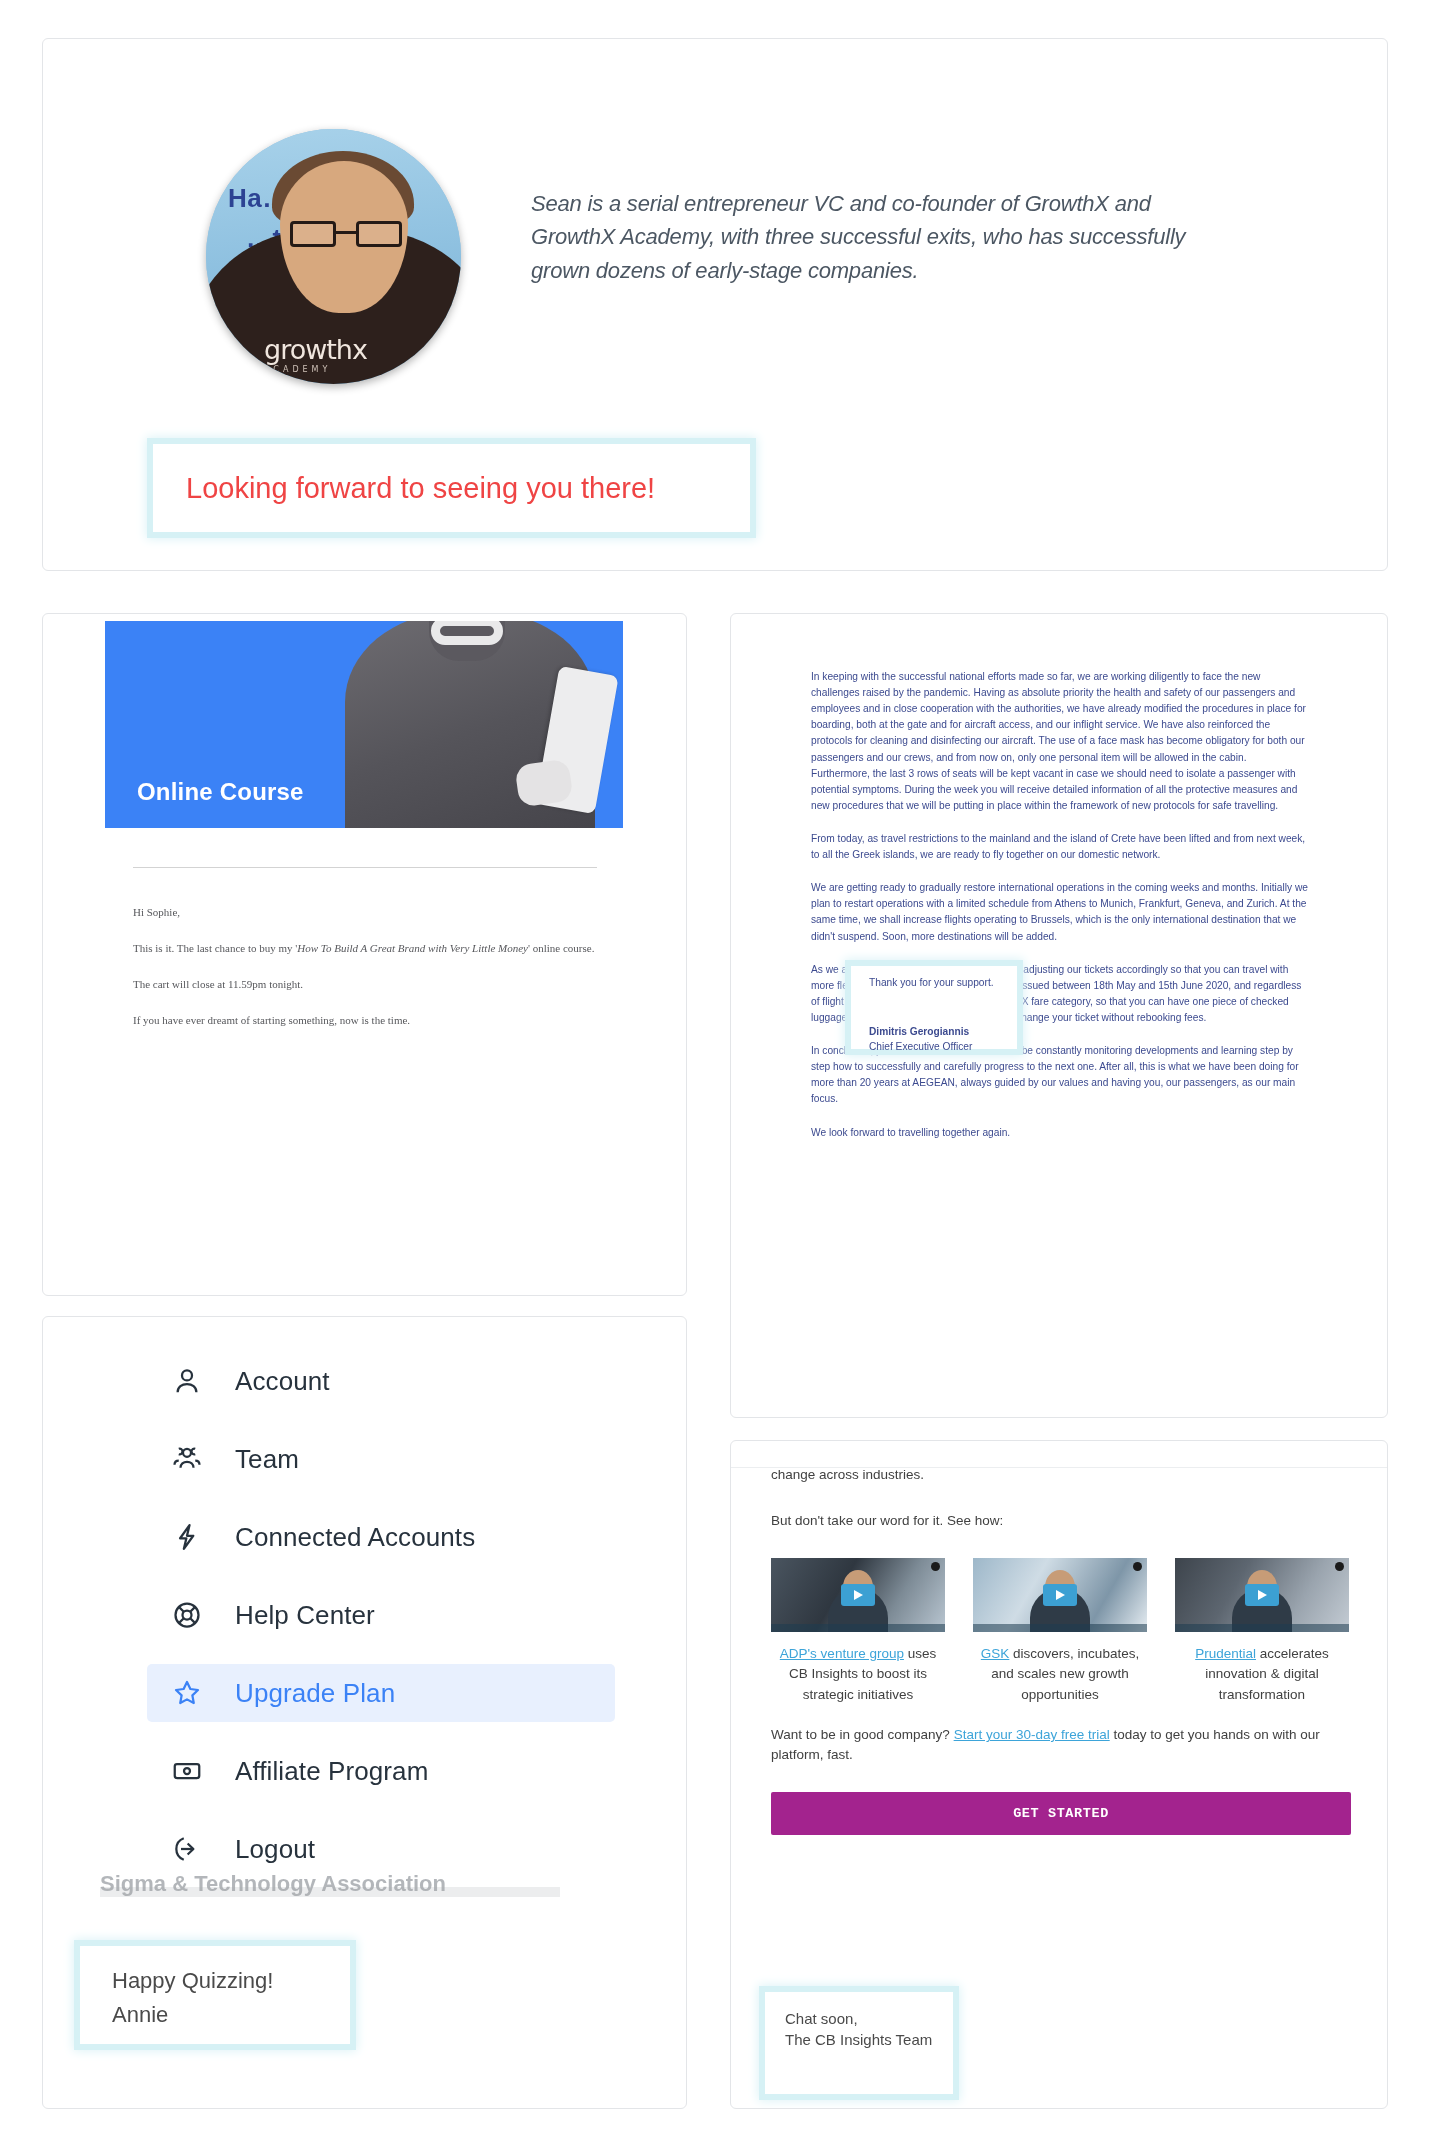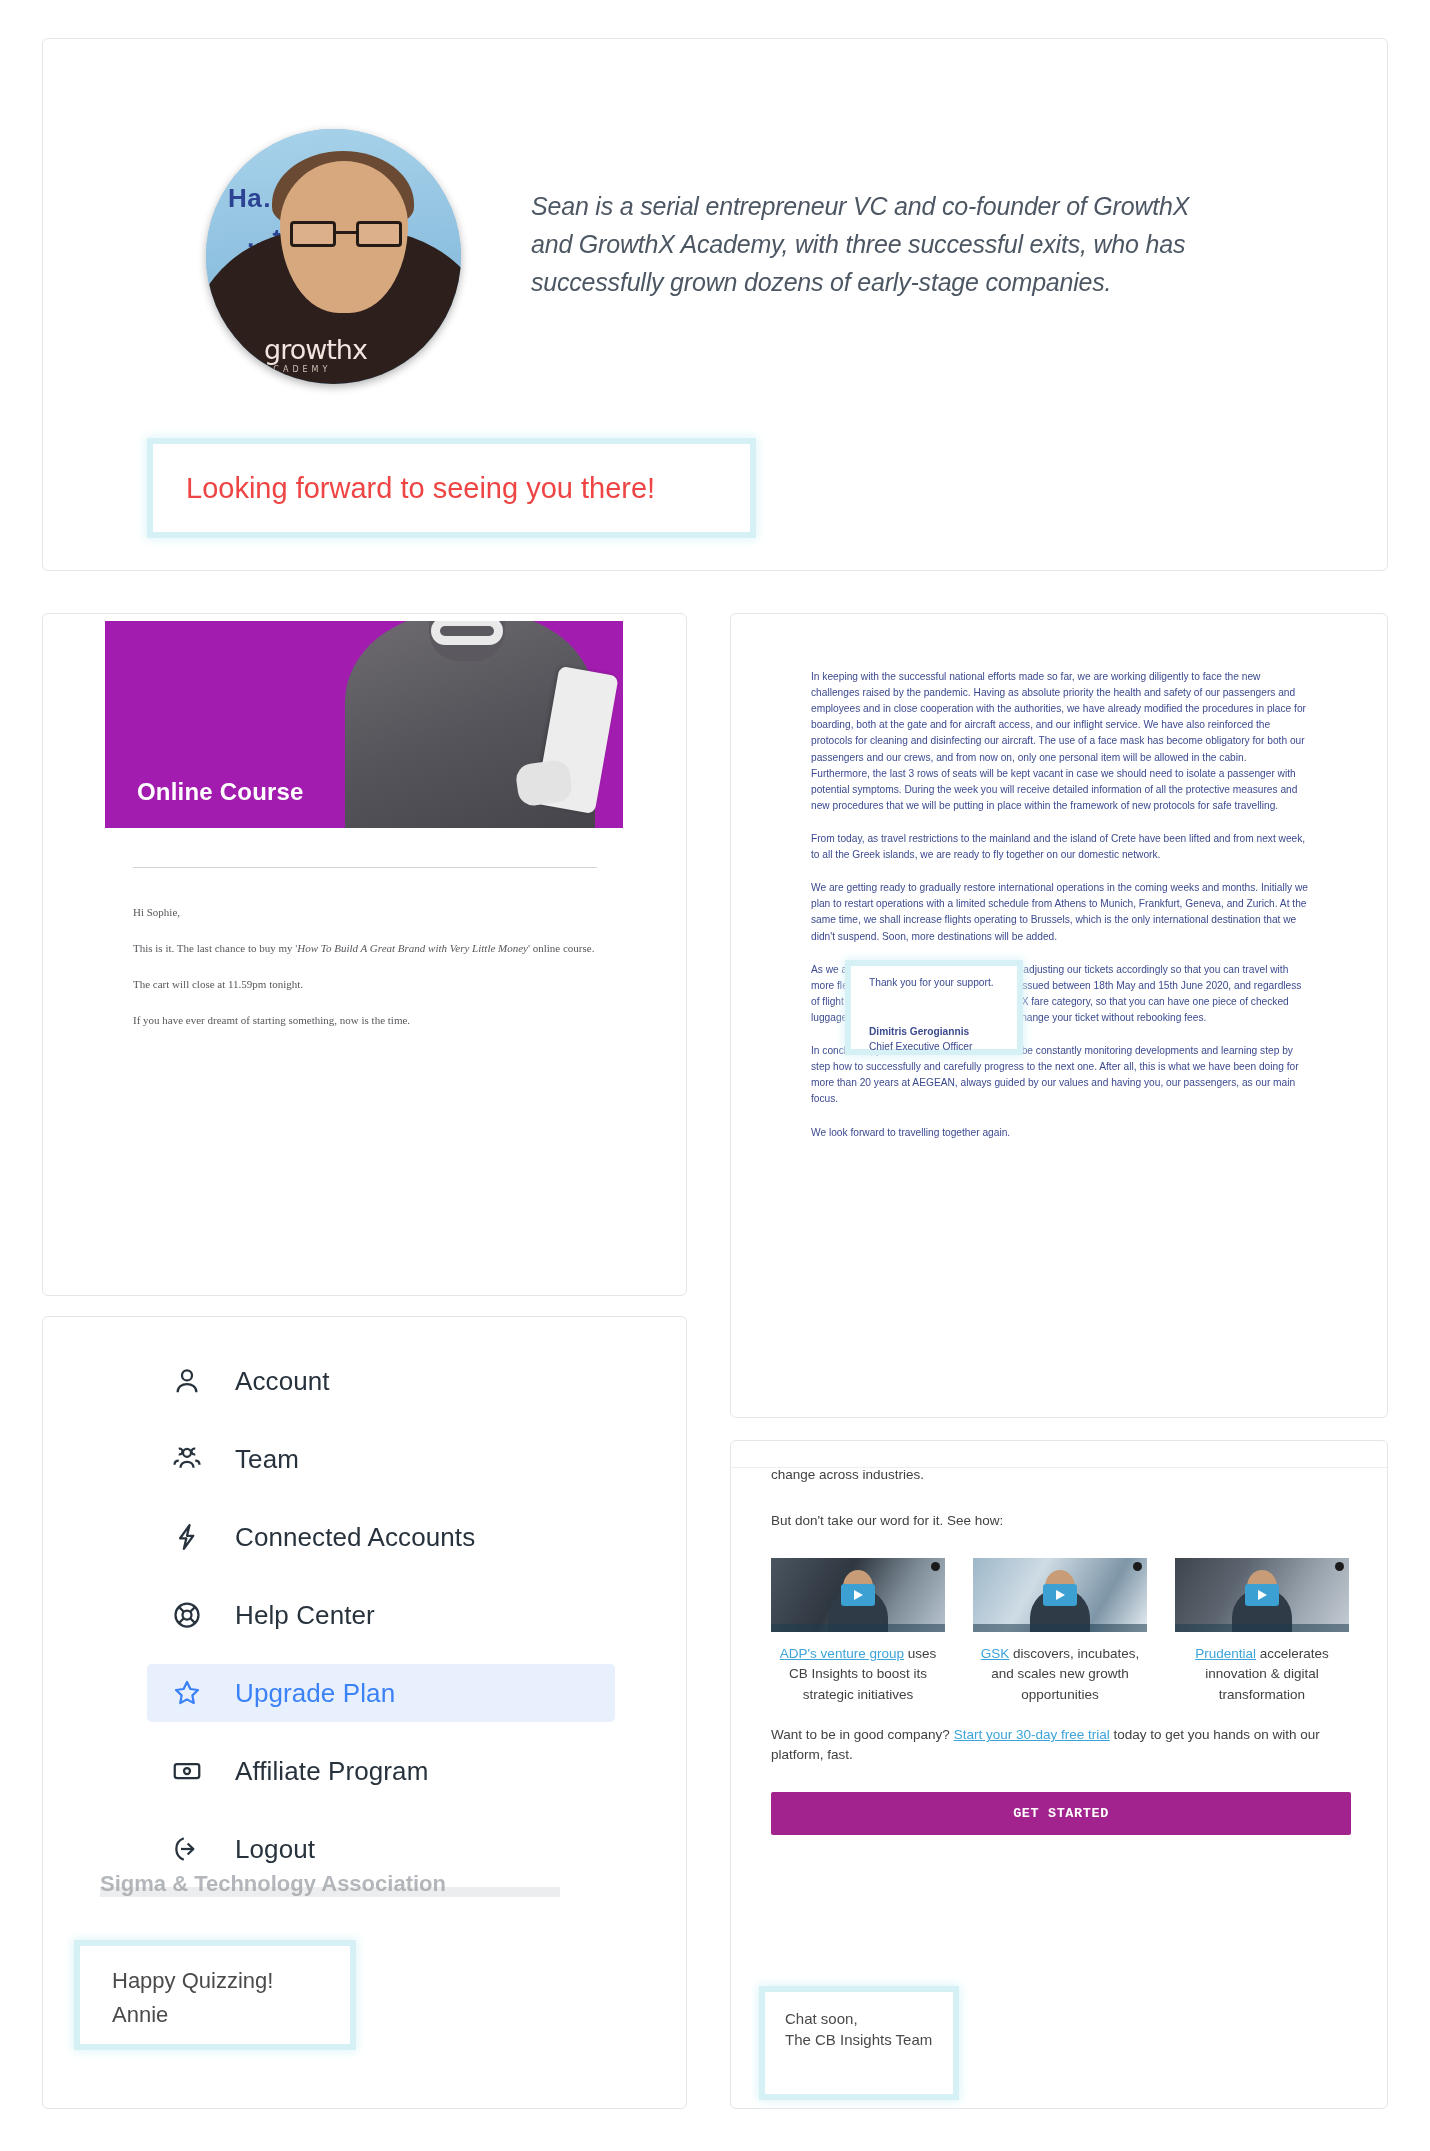--- a/index.html
+++ b/index.html
@@ -98,42 +98,42 @@
     color: #cfc2b8; font-size: 8px; letter-spacing: 4px; margin-top: 2px;
     font-family: "DejaVu Sans", sans-serif;
   }
 
   .sean-quote {
     position: absolute;
     left: 488px; top: 148px;
     width: 680px;
     font-family: "Liberation Sans", sans-serif;
     font-style: italic;
-    font-size: 25px;
+    font-size: 22px;
     line-height: 1.52;
     color: #4c5763;
     letter-spacing: -0.2px;
   }
 
   .looking-wrap { position: absolute; left: 110px; top: 405px; }
   .looking-box {
     width: 597px; height: 88px;
     display: flex; align-items: center;
     padding-left: 33px;
     font-size: 29px; color: #ef4444;
     font-family: "Liberation Sans", sans-serif;
   }
 
   
   #card-course { left: 42px; top: 613px; width: 645px; height: 683px; }
 
   .course-hero {
     position: absolute; left: 62px; top: 7px;
     width: 518px; height: 207px;
-    background: #a21caf;
+    background: #3b82f6;
     overflow: hidden;
   }
   .course-hero .torso {
     position: absolute; right: 28px; bottom: -24px;
     width: 250px; height: 240px;
     background: linear-gradient(160deg,#6f6d72 0%,#55545a 50%,#434248 100%);
     border-radius: 110px 110px 20px 20px / 90px 90px 14px 14px;
   }
   .course-hero .neck {
     position: absolute; right: 118px; top: -18px;

